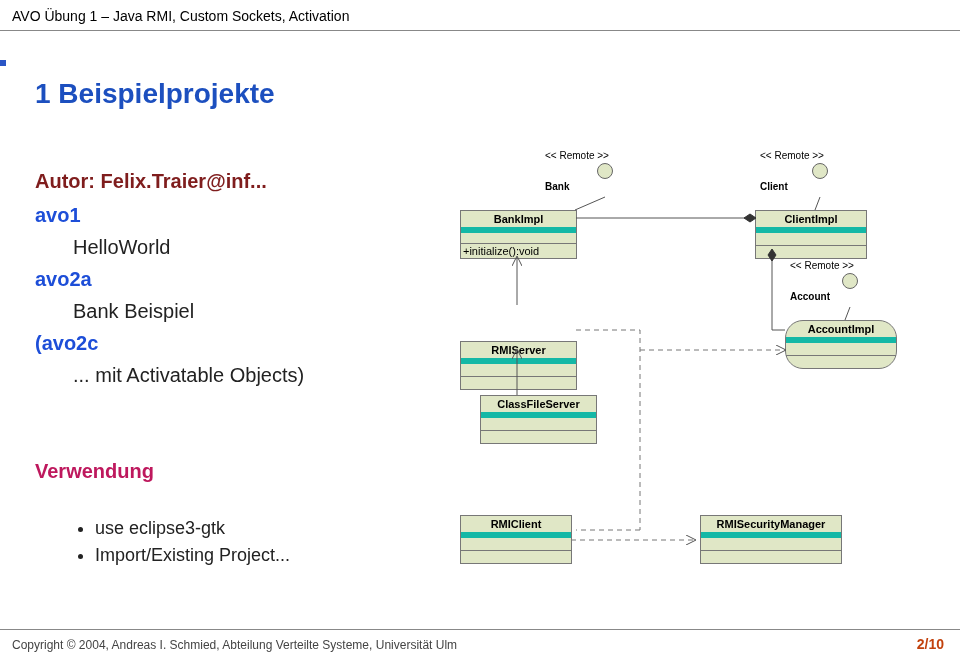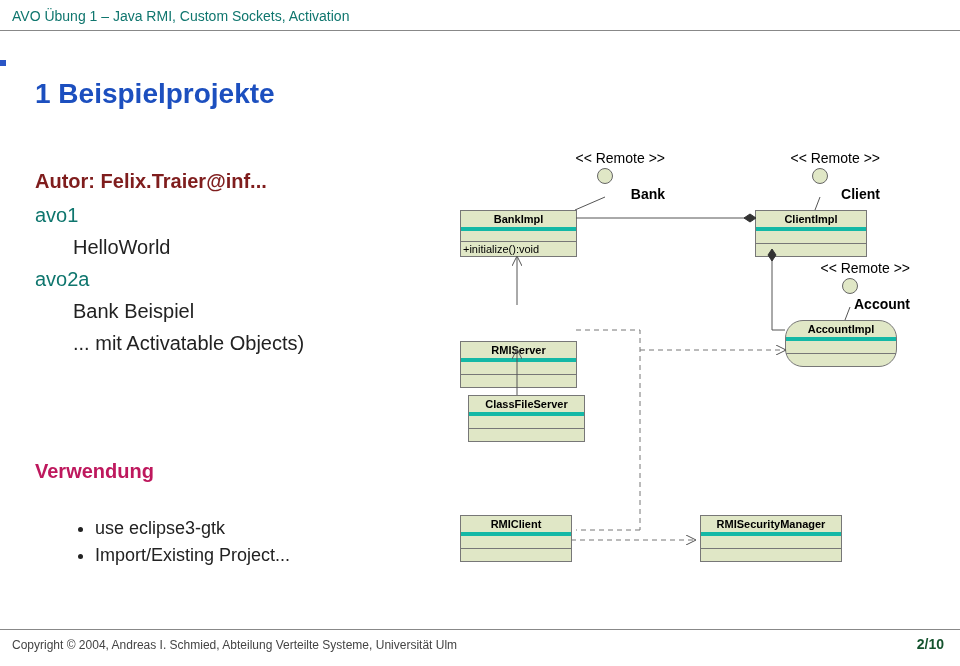--- a/index.html
+++ b/index.html
@@ -11,21 +11,21 @@
     background: #fff;
     color: #000;
     position: relative;
     overflow: hidden;
   }
   .header {
     position: absolute;
     top: 8px;
     left: 12px;
     font-size: 14px;
-    color: #0f766e;
+    color: #000000;
   }
   .header-rule {
     position: absolute;
     top: 30px;
     left: 0;
     width: 960px;
     height: 0;
     border-top: 1px solid #888;
   }
   .title {
@@ -37,21 +37,21 @@
     color: #1c4fbf;
   }
   .content-left {
     position: absolute;
     top: 165px;
     left: 35px;
     font-size: 20px;
     line-height: 1.6;
   }
   .author-line { font-weight: bold; color: #7f1d1d; margin-bottom: 2px; }
-  .key { font-weight: normal; color: #0f766e; }
+  .key { font-weight: bold; color: #1d4ed8; }
   .sub { margin-left: 38px; color: #222; }
   .usage-title {
     position: absolute;
     top: 460px;
     left: 35px;
     font-size: 20px;
     font-weight: bold;
     color: #be185d;
   }
   .bullets {
@@ -68,21 +68,21 @@
     left: 12px;
     font-size: 12px;
     color: #444;
   }
   .pagenum {
     position: absolute;
     bottom: 14px;
     right: 16px;
     font-size: 14px;
     font-weight: bold;
-    color: #14532d;
+    color: #c2410c;
   }
   .footer-rule {
     position: absolute;
     bottom: 36px;
     left: 0;
     width: 960px;
     height: 0;
     border-top: 1px solid #888;
   }
 
@@ -92,39 +92,39 @@
     background: #e0e7c6;
     border: 1px solid #777;
     width: 110px;
     font-size: 11px;
     font-family: Verdana, Arial, sans-serif;
   }
   .box .t {
     text-align: center;
     font-weight: bold;
     padding: 2px 0;
-    border-bottom: 4px solid #14b8a6;
+    border-bottom: 6px solid #14b8a6;
   }
   .box .m {
     min-height: 10px;
     border-bottom: 1px solid #777;
     padding: 1px 4px;
     font-size: 10px;
   }
   .box .b {
     min-height: 10px;
     padding: 1px 2px;
   }
   .wide { width: 115px; }
 
   .iface {
     position: absolute;
-    font-size: 14px;
+    font-size: 10px;
     font-family: Verdana, Arial, sans-serif;
-    text-align: right;
+    text-align: left;
     width: 120px;
   }
   .iface .stereo { display: block; }
   .iface .circ {
     display: block;
     width: 14px;
     height: 14px;
     border: 1px solid #666;
     border-radius: 50%;
     background: #e0e7c6;
@@ -153,20 +153,21 @@
 <div class="content-left">
   <div class="author-line">Autor: Felix.Traier@inf...</div>
 
   <div class="key">avo1</div>
   <div class="sub">HelloWorld</div>
 
   <div class="key">avo2a</div>
   <div class="sub">Bank Beispiel</div>
 
 
+  <div class="key">(avo2c</div>
   <div class="sub">... mit Activatable Objects)</div>
 </div>
 
 <div class="usage-title">Verwendung</div>
 <ul class="bullets">
   <li>use eclipse3-gtk</li>
   <li>Import/Existing Project...</li>
 </ul>
 
 <div class="iface" style="top:150px; left:545px;">
@@ -204,21 +205,21 @@
   <div class="m"></div>
   <div class="b"></div>
 </div>
 
 <div class="box wide" style="top:294px; left:460px;margin-top:47px;">
   <div class="t">RMIServer</div>
   <div class="m"></div>
   <div class="b"></div>
 </div>
 
-<div class="box wide" style="top:395px; left:468px;">
+<div class="box wide" style="top:395px; left:480px;">
   <div class="t">ClassFileServer</div>
   <div class="m"></div>
   <div class="b"></div>
 </div>
 
 <div class="box" style="top:515px; left:460px;">
   <div class="t">RMIClient</div>
   <div class="m"></div>
   <div class="b"></div>
 </div>

